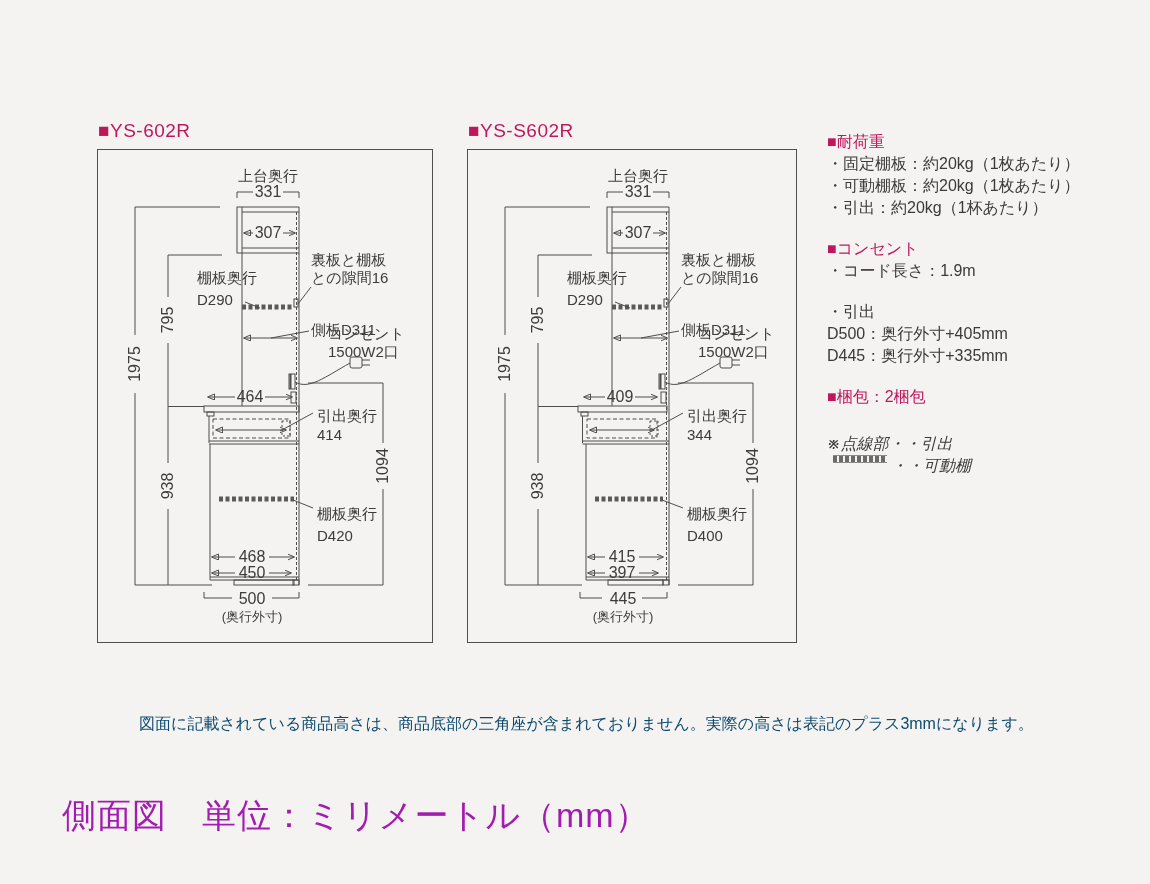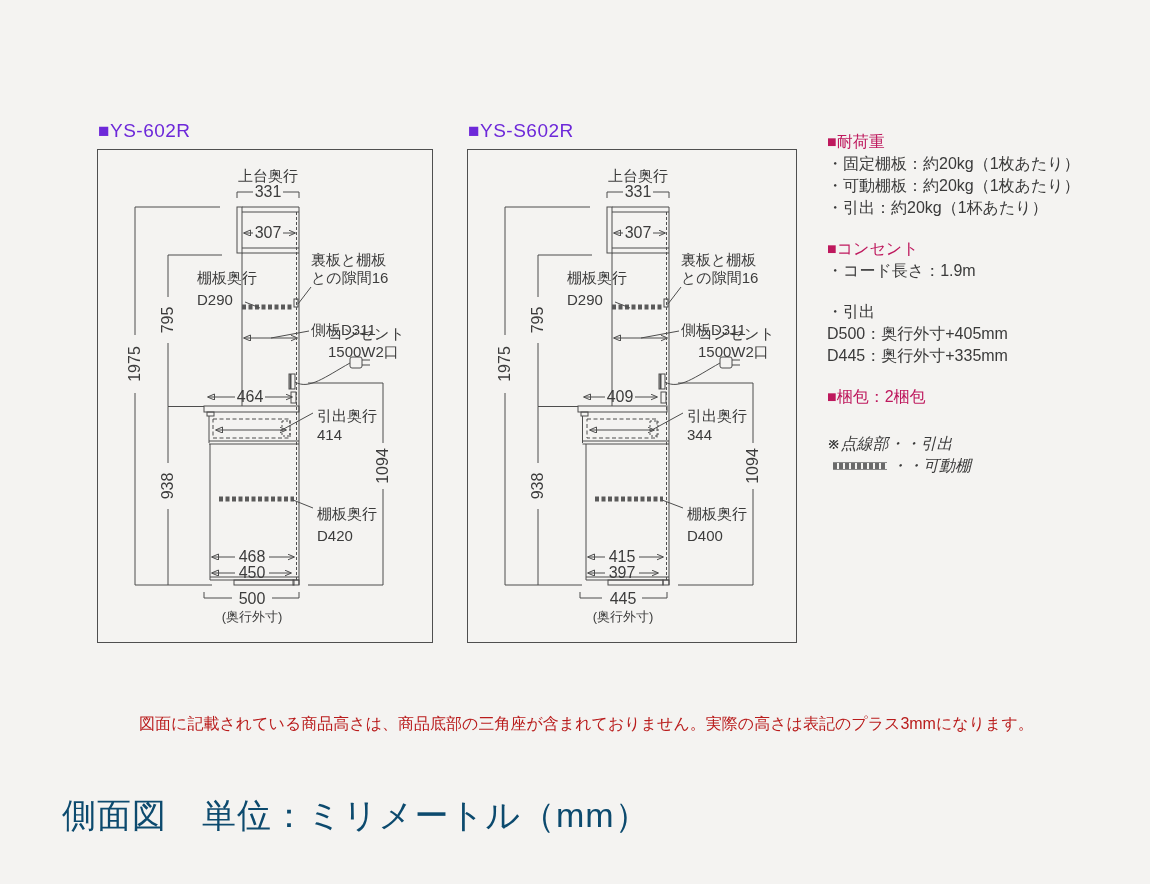--- a/index.html
+++ b/index.html
@@ -1,38 +1,38 @@
 <!DOCTYPE html>
 <html><head>
 <meta charset="utf-8">
 <style>
   html,body{margin:0;padding:0;}
   .page{position:relative;width:1150px;height:884px;background:#f4f3f1;overflow:hidden;
         font-family:"Liberation Sans","DejaVu Sans",sans-serif;color:#3c3c3c;}
-  .diagram-title{position:absolute;font-size:19px;font-weight:500;color:#6d28d9;letter-spacing:.5px;}
+  .diagram-title{position:absolute;font-size:19px;font-weight:500;color:#be185d;letter-spacing:.5px;}
   svg{position:absolute;overflow:visible;}
   svg line,svg path,svg rect.o{stroke:#4d4d4d;stroke-width:1;fill:none;}
   svg rect.frame{stroke:#4f4f4f;fill:none;}
   svg .shelf{stroke:#5a5a5a;stroke-width:5;stroke-dasharray:4 2.5;}
   svg .back{stroke-dasharray:3 2;}
   svg .dsh{stroke-dasharray:4 2.5;}
   svg text{fill:#3c3c3c;font-family:"Liberation Sans","DejaVu Sans",sans-serif;}
   .t{font-size:15px;}
   .n{font-size:16px;}
   .sm{font-size:13px;}
   .side-panel{position:absolute;left:827px;top:131px;width:322px;font-size:16px;line-height:22px;color:#3a3a3a;}
   .sec{margin:0 0 19px 0;}
   .sec .hd{color:#be185d;}
   .legend{margin-top:25px;font-style:italic;}
-  .legend-row{display:flex;align-items:center;height:22px;}
+  .legend-row{display:flex;height:22px;}
   .swatch{display:inline-block;width:54px;height:6px;margin:0 4px 0 6px;
           background:repeating-linear-gradient(90deg,#6a6a6a 0 4px,#f4f3f1 4px 6px);
           border-top:1px solid #8a8a8a;border-bottom:1px solid #8a8a8a;}
-  .note{position:absolute;left:139px;top:714px;font-size:16px;white-space:nowrap;color:#b91c1c;}
-  .footer-title{position:absolute;left:62px;top:793px;font-size:34px;color:#0c4a6e;letter-spacing:1px;}
+  .note{position:absolute;left:139px;top:714px;font-size:16px;white-space:nowrap;color:#0c4a6e;}
+  .footer-title{position:absolute;left:62px;top:793px;font-size:34px;color:#a21caf;letter-spacing:1px;}
 </style>
 </head>
 <body>
 
 <div class="page">
 
   <div class="diagram-title" style="left:98px;top:120px;">■YS-602R</div>
 
   <svg style="left:97px;top:149px;" width="336" height="494" viewBox="0 0 336 494">
     <defs>

